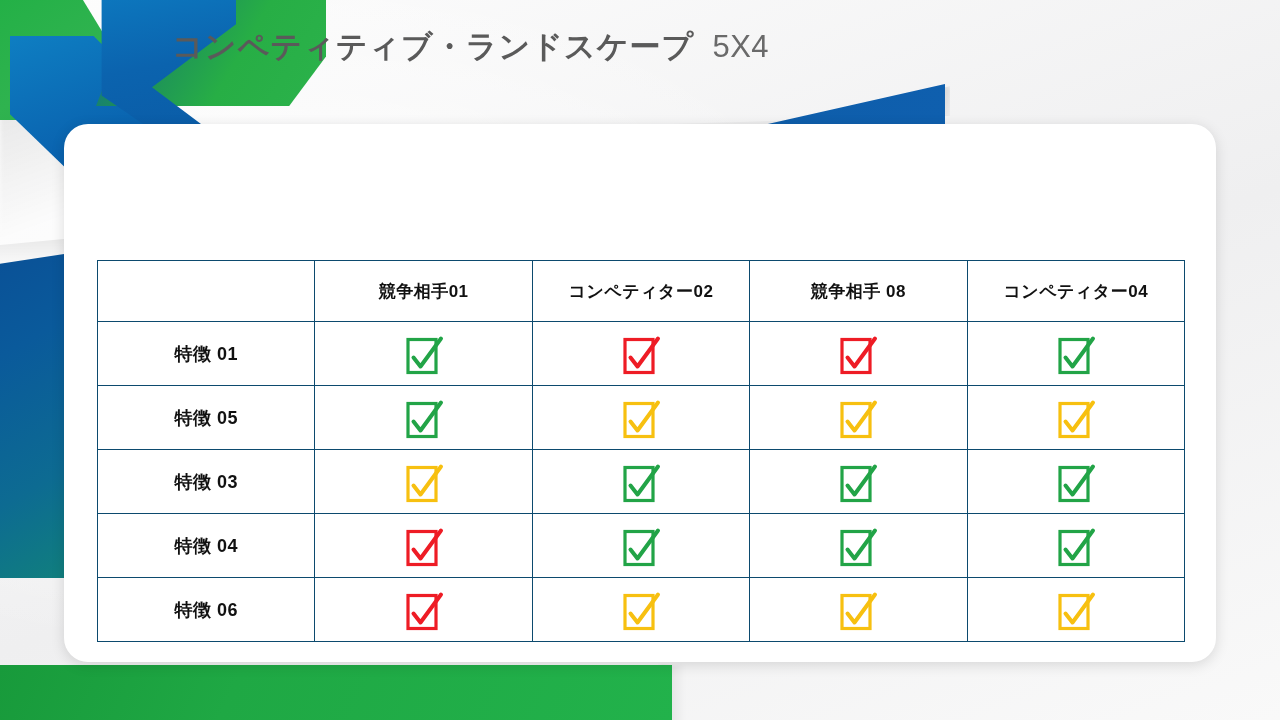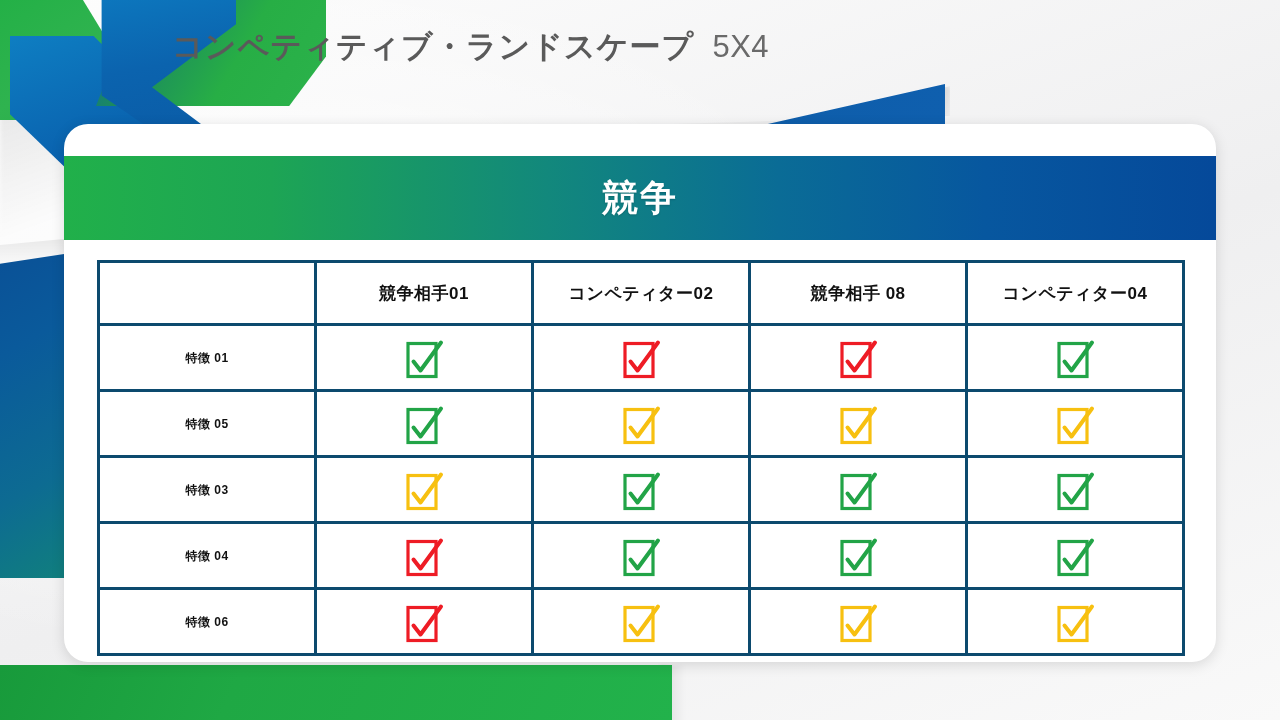--- a/index.html
+++ b/index.html
@@ -154,41 +154,41 @@
     top: 136px;
     width: 1088px;
   }
   table.matrix {
     border-collapse: collapse;
     width: 1088px;
     table-layout: fixed;
   }
   table.matrix th,
   table.matrix td {
-    border: 3px solid #0c4a6e;
+    border: 1px solid #0c4a6e;
     padding: 0;
     text-align: center;
     vertical-align: middle;
     background: #ffffff;
   }
   table.matrix col.rowhead { width: 217px; }
   table.matrix col.comp    { width: 217px; }
 
   table.matrix thead th {
     height: 60px;
     font-size: 17px;
     font-weight: 700;
     color: #111111;
     letter-spacing: 0.5px;
   }
   table.matrix tbody td {
     height: 63px;
   }
   .row-label {
-    font-size: 12px;
+    font-size: 18px;
     font-weight: 700;
     color: #111111;
     letter-spacing: 0.5px;
   }
 
   
   .check {
     display: inline-block;
     width: 46px;
     height: 46px;
@@ -218,23 +218,20 @@
 
   <div class="deco bl-green-shadow"></div>
   <div class="deco bl-green"></div>
 
   <div class="slide-title">
     <span>コンペティティブ・ランドスケープ</span><span class="suffix">&nbsp;&nbsp;<span>5X4</span></span>
   </div>
 
   <div class="card">
 
-    <div class="banner">
-      <span class="banner-title">競争</span>
-    </div>
 
     <div class="table-wrap">
       <table class="matrix">
         <colgroup>
           <col class="rowhead">
           <col class="comp">
             <col class="comp">
             <col class="comp">
             <col class="comp">
         </colgroup>

